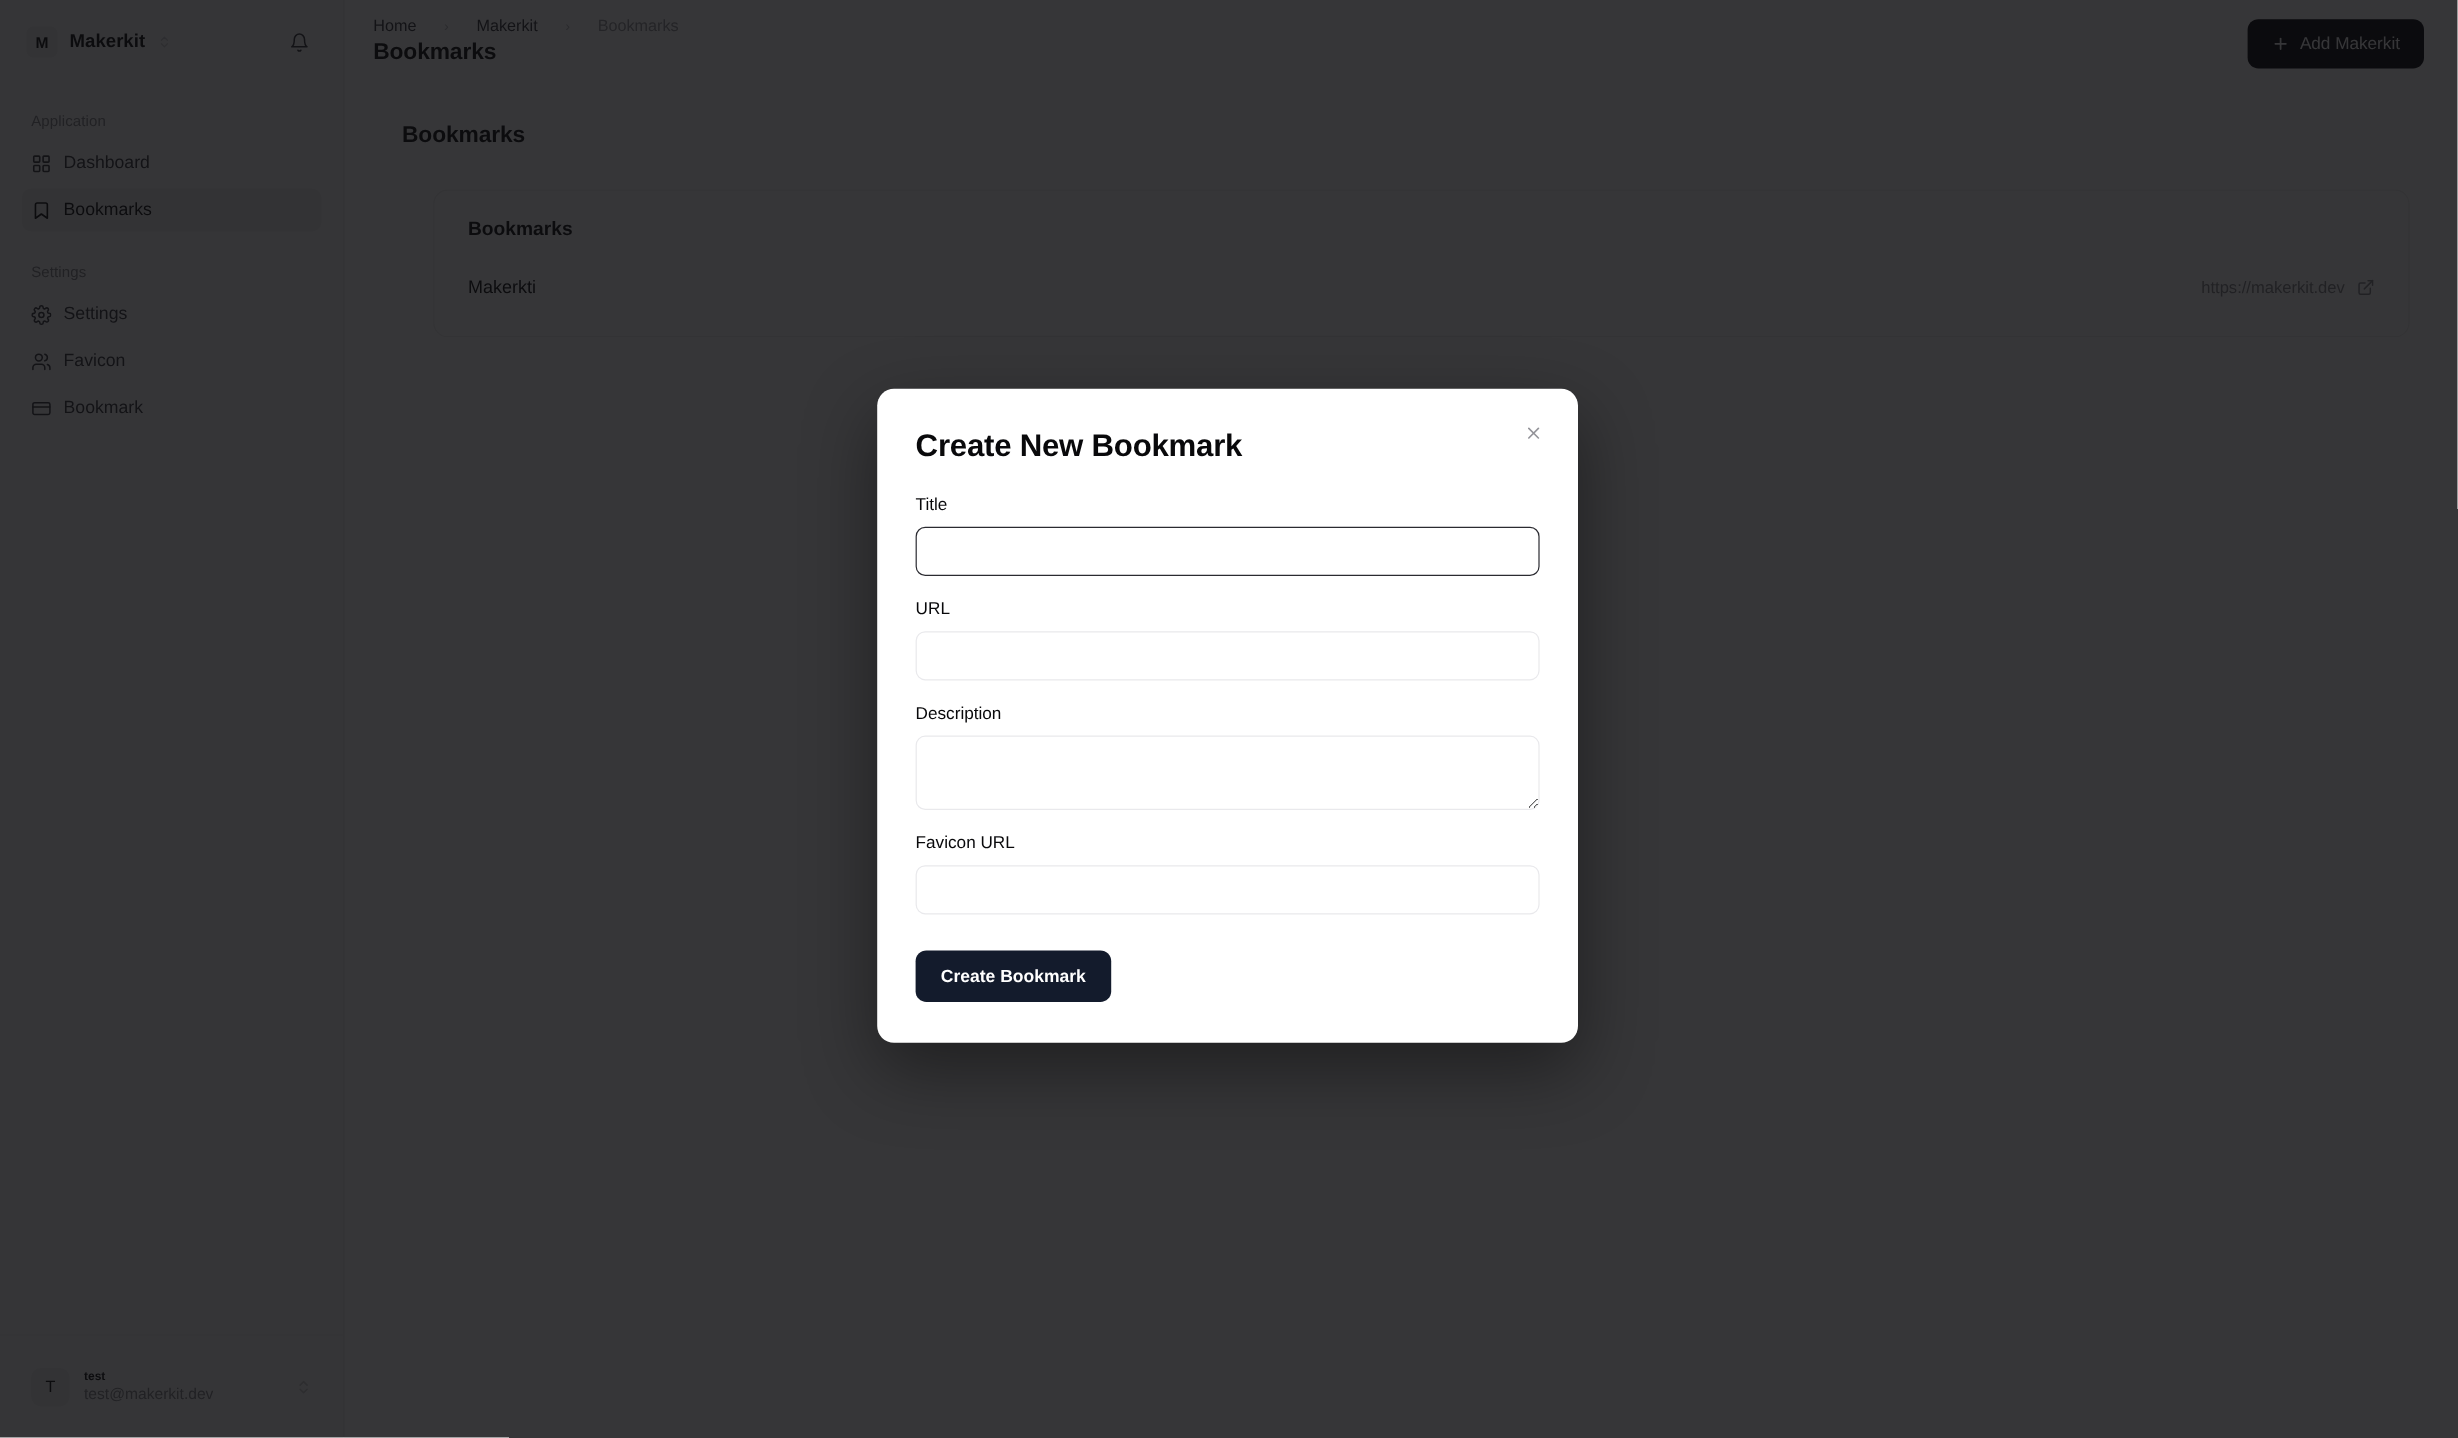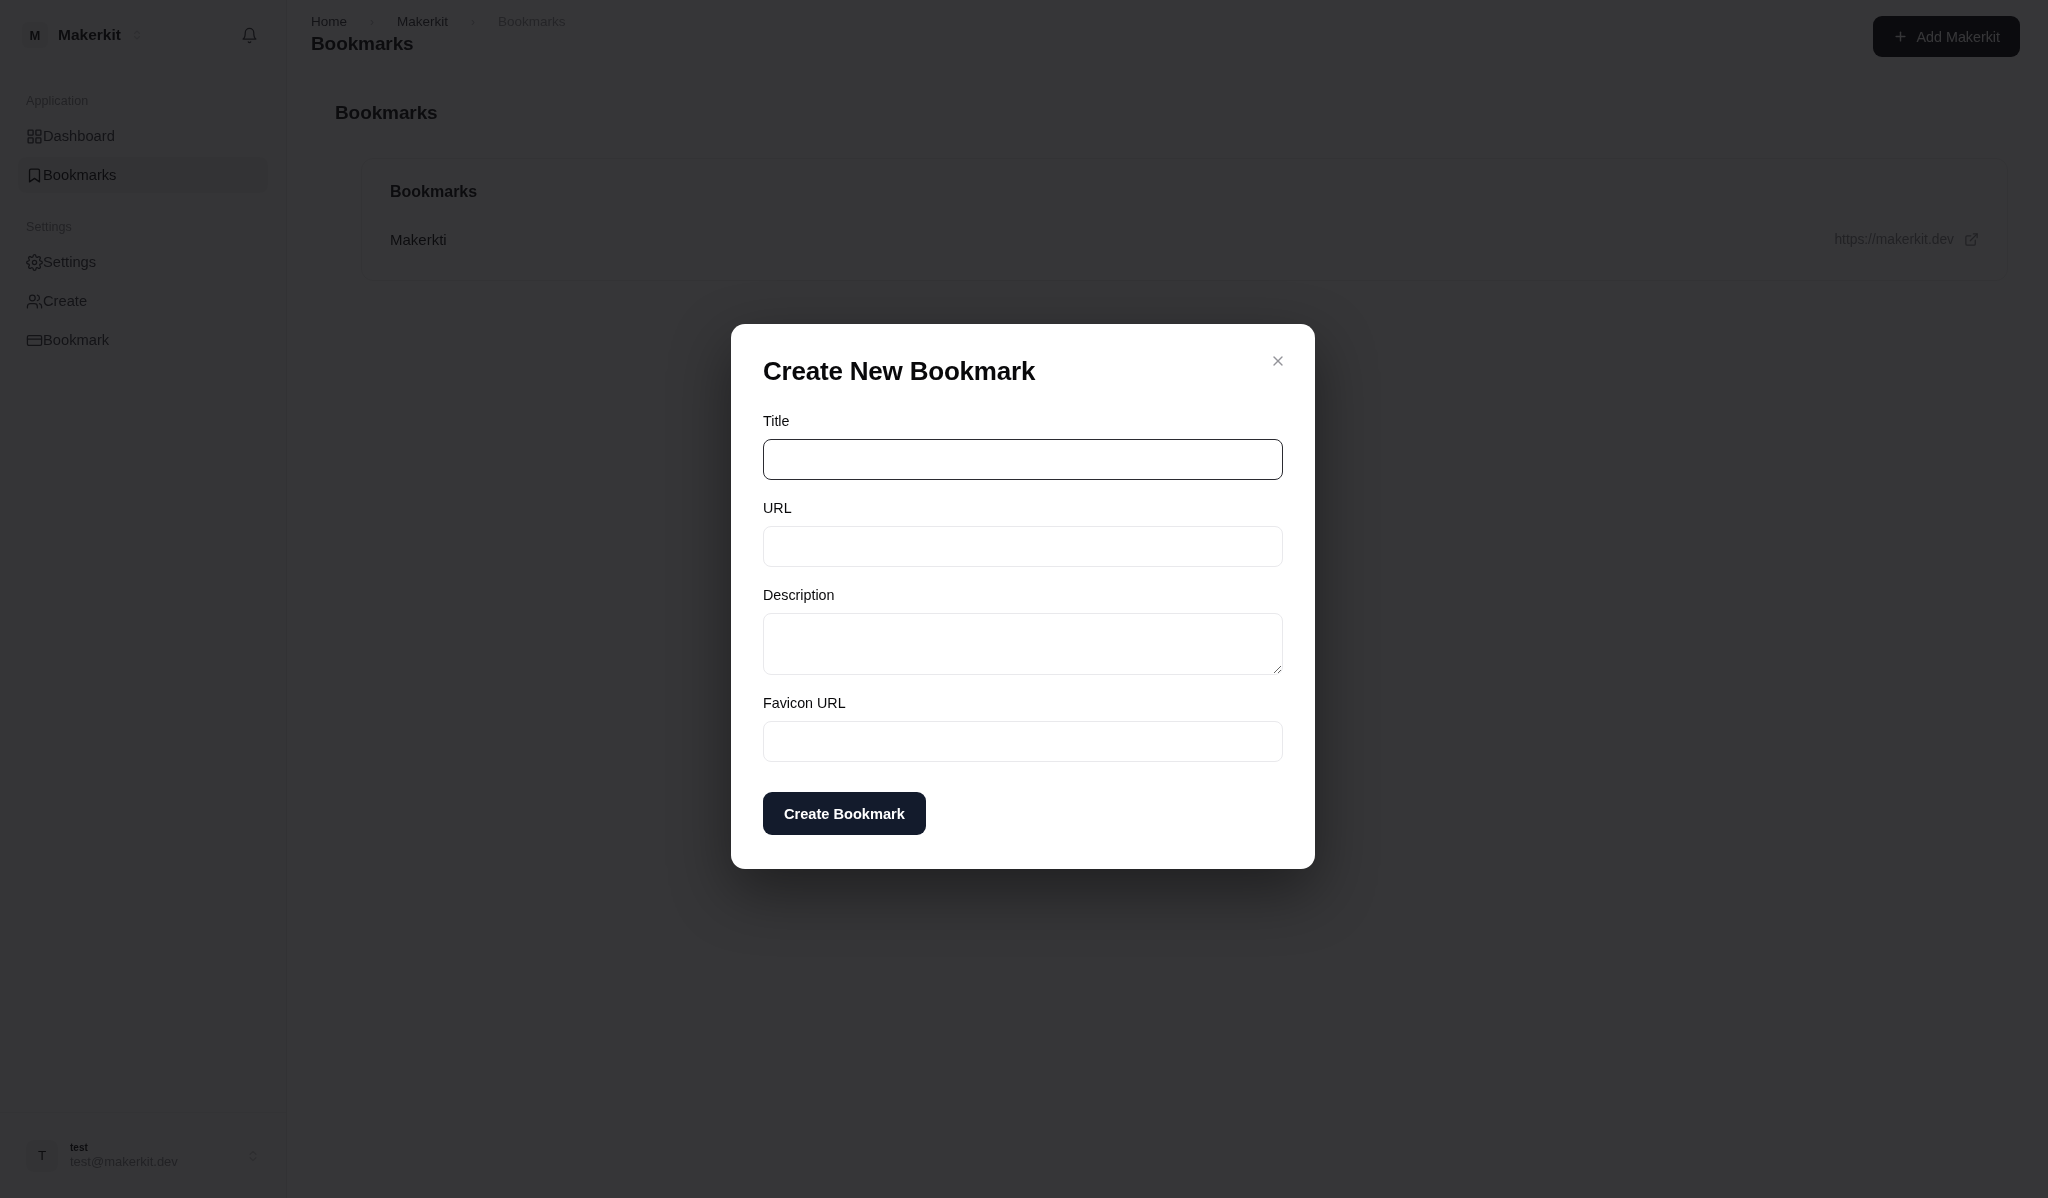--- a/index.html
+++ b/index.html
@@ -90,21 +90,21 @@
     font-size: 12.5px;
     color: #8b8b8f;
     padding: 0 8px;
     margin: 24px 0 10px;
     letter-spacing: .1px;
   }
 
   .nav-item {
     display: flex;
     align-items: center;
-    gap: 0;
+    gap: 10px;
     height: 36px;
     padding: 0 8px;
     border-radius: 8px;
     font-size: 14.7px;
     color: #3f3f46;
     cursor: pointer;
     margin-bottom: 3px;
   }
 
   .nav-item.active {
@@ -421,21 +421,21 @@
         <span>Settings</span>
       </div>
 
       <div class="nav-item">
         <svg class="nav-icon" viewBox="0 0 24 24" fill="none" stroke="#3f3f46" stroke-width="1.8" stroke-linecap="round" stroke-linejoin="round">
           <path d="M16 21v-2a4 4 0 0 0-4-4H6a4 4 0 0 0-4 4v2"></path>
           <circle cx="9" cy="7" r="4"></circle>
           <path d="M22 21v-2a4 4 0 0 0-3-3.87"></path>
           <path d="M16 3.13a4 4 0 0 1 0 7.75"></path>
         </svg>
-        <span>Create</span>
+        <span>Favicon</span>
       </div>
 
       <div class="nav-item">
         <svg class="nav-icon" viewBox="0 0 24 24" fill="none" stroke="#3f3f46" stroke-width="1.8" stroke-linecap="round" stroke-linejoin="round">
           <rect x="2" y="5" width="20" height="14" rx="2"></rect>
           <line x1="2" y1="10" x2="22" y2="10"></line>
         </svg>
         <span>Bookmark</span>
       </div>
     </nav>

